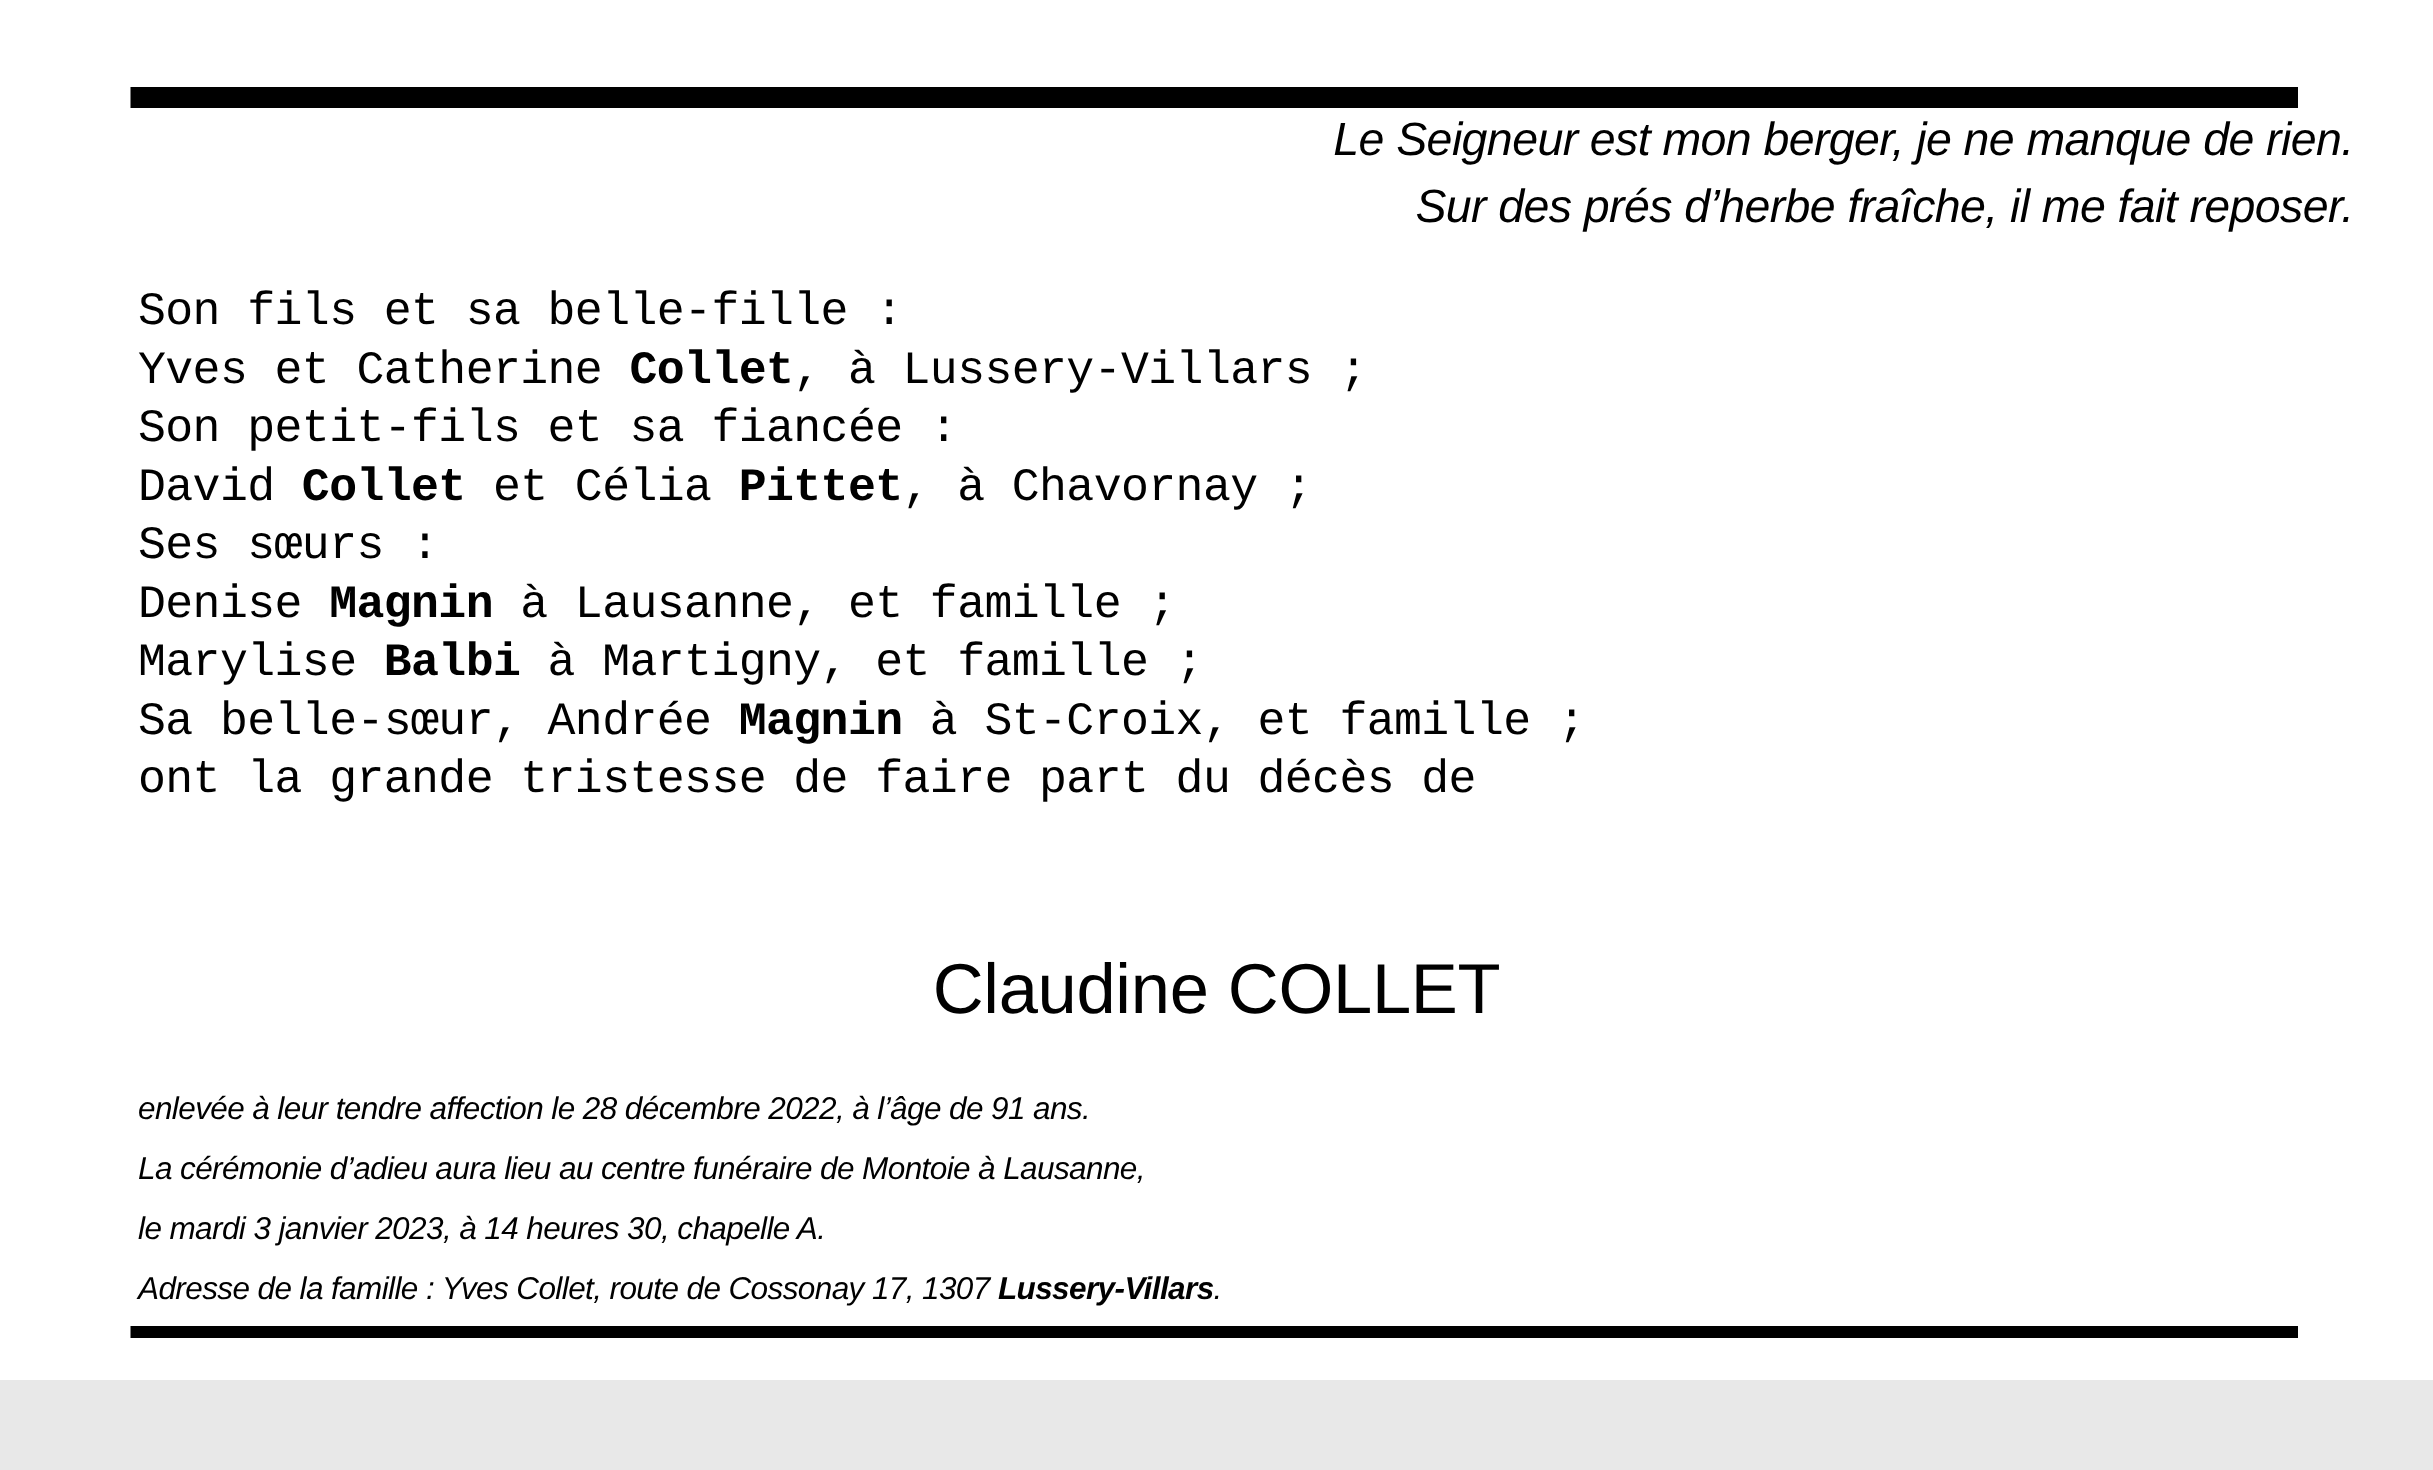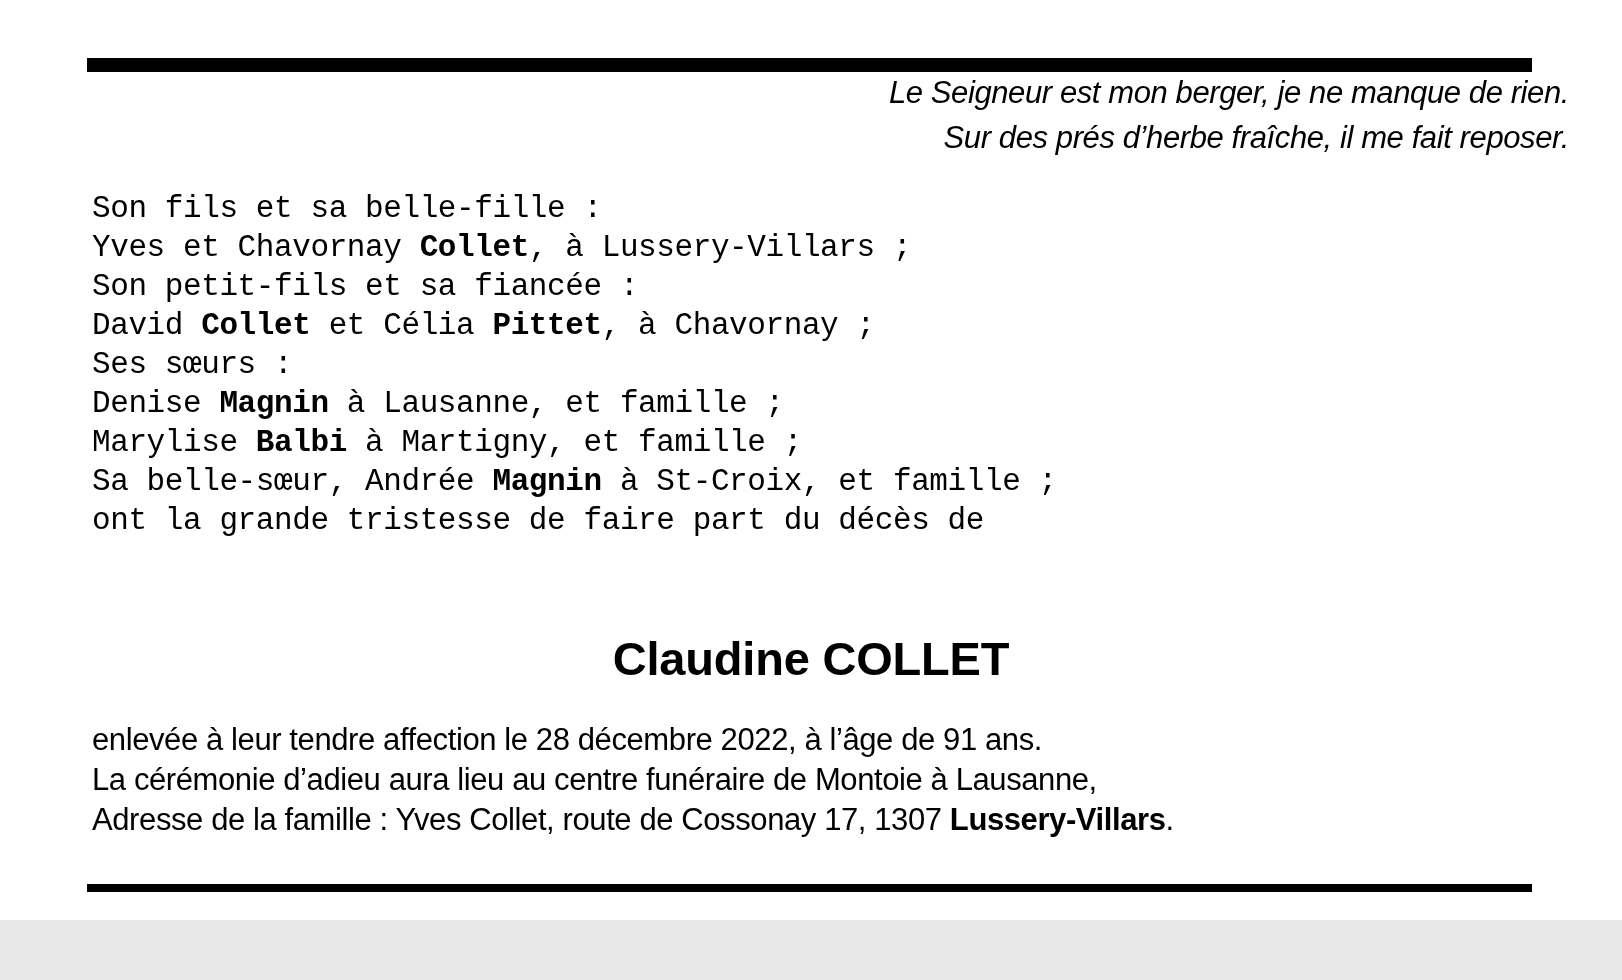--- a/index.html
+++ b/index.html
@@ -43,61 +43,63 @@
     font-family: Liberation Mono, monospace;
   }
   .deceased-name {
     position: absolute;
     left: 0;
     top: 631px;
     width: 1622px;
     text-align: center;
     font-size: 47px;
     line-height: 56px;
-    font-weight: bold;
+    font-weight: normal;
     letter-spacing: -0.2px;
   }
   .details {
     position: absolute;
     left: 92px;
     top: 720px;
-    font-size: 31px;
+    font-size: 21px;
     line-height: 40px;
     letter-spacing: -0.4px;
     white-space: nowrap;
+    font-style: italic;
   }
   .b { font-weight: bold; text-align: right; }
 </style>
 </head>
 <body>
 
 <div class="page">
 
   <div class="rule rule-top"></div>
 
   <div class="epigraph">
     <div>Le Seigneur est mon berger, je ne manque de rien.</div>
     <div>Sur des prés d’herbe fraîche, il me fait reposer.</div>
   </div>
 
   <div class="family">
     <div><span>Son fils et sa belle-fille :</span></div>
-    <div><span>Yves et Chavornay </span><span class="b">Collet</span><span>, à Lussery-Villars ;</span></div>
+    <div><span>Yves et Catherine </span><span class="b">Collet</span><span>, à Lussery-Villars ;</span></div>
     <div><span>Son petit-fils et sa fiancée :</span></div>
     <div><span>David </span><span class="b">Collet</span><span> et Célia </span><span class="b">Pittet</span><span>, à Chavornay ;</span></div>
     <div><span>Ses sœurs :</span></div>
     <div><span>Denise </span><span class="b">Magnin</span><span> à Lausanne, et famille ;</span></div>
     <div><span>Marylise </span><span class="b">Balbi</span><span> à Martigny, et famille ;</span></div>
     <div><span>Sa belle-sœur, Andrée </span><span class="b">Magnin</span><span> à St-Croix, et famille ;</span></div>
     <div><span>ont la grande tristesse de faire part du décès de</span></div>
   </div>
 
   <div class="deceased-name">Claudine COLLET</div>
 
   <div class="details">
     <div><span>enlevée à leur tendre affection le 28 décembre 2022, à l’âge de 91 ans.</span></div>
     <div><span>La cérémonie d’adieu aura lieu au centre funéraire de Montoie à Lausanne,</span></div>
+    <div><span>le mardi 3 janvier 2023, à 14 heures 30, chapelle A.</span></div>
     <div><span>Adresse de la famille : Yves Collet, route de Cossonay 17, 1307 </span><span class="b">Lussery-Villars</span><span>.</span></div>
   </div>
 
   <div class="rule rule-bottom"></div>
 
 </div>
 
 </body></html>

